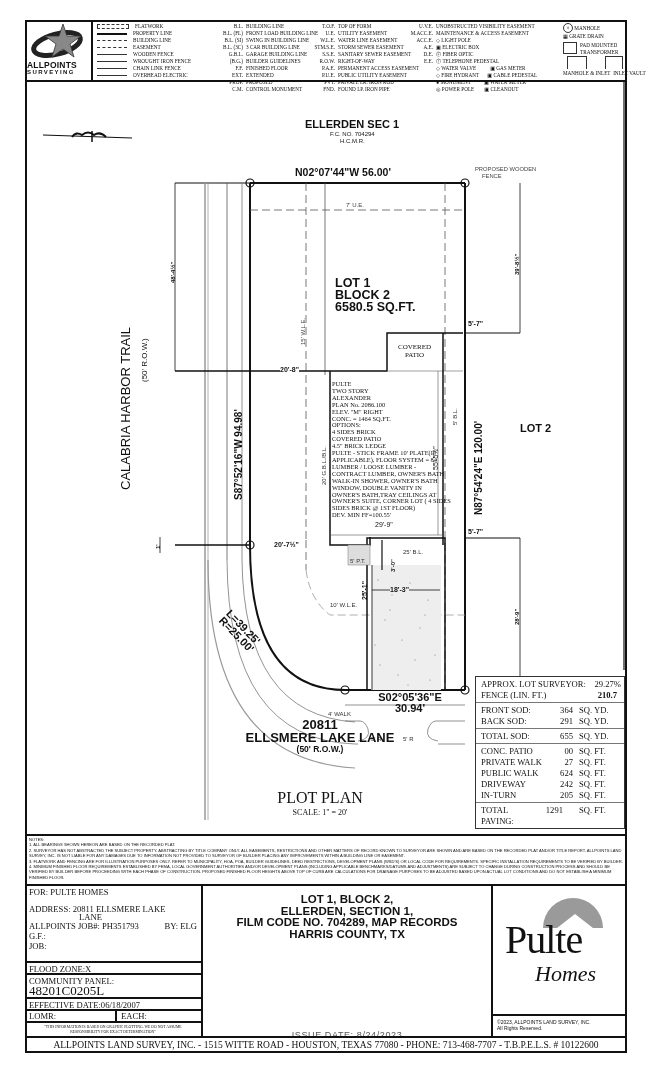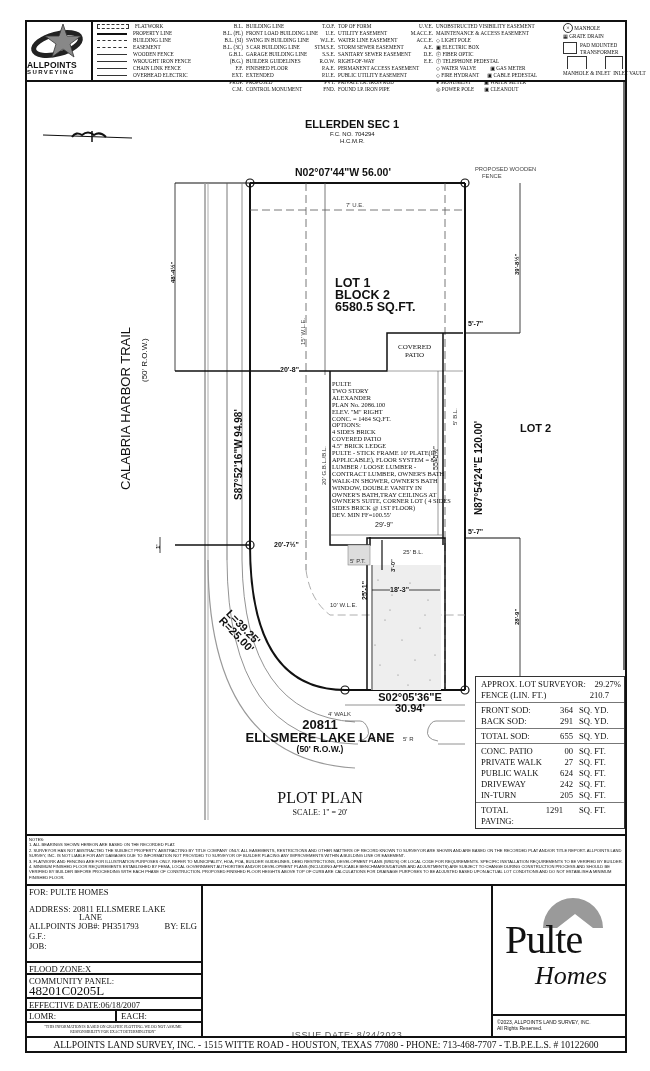--- a/index.html
+++ b/index.html
@@ -354,21 +354,21 @@
 <div class="t" style="left:220px;top:808px;width:200px;text-align:center;font-family:'Liberation Serif',serif;font-size:8px;">SCALE: 1" = 20'</div>
 
 <div class="cov">
   <div class="grp">
     <div class="row">
         <span class="lbl">APPROX. LOT SURVEYOR:</span>
         <span>29.27%</span>
       </div>
     <div class="row">
         <span class="lbl">FENCE  (LIN. FT.)</span>
-        <span style="margin-right:12px;">210.7</span>
+        <span style="margin-right:4px;font-weight:bold;">210.7</span>
       </div>
   </div>
   <div class="grp">
     <div class="row">
         <span class="lbl">FRONT SOD:</span>
         <span class="num">364</span>
         <span class="unit">SQ. YD.</span>
       </div>
     <div class="row">
         <span class="lbl">BACK SOD:</span>
@@ -446,28 +446,34 @@
   </div>
   <div class="cell" style="height:12px;line-height:10px;">EFFECTIVE DATE:06/18/2007</div>
   <div class="cell" style="height:12px;line-height:10px;display:flex;padding:0;">
     <span style="width:86px;padding-left:4px;border-right:2px solid #111;">LOMR:</span>
     <span style="padding-left:4px;">EACH:</span>
   </div>
   <div class="cell" style="height:13px;border-bottom:none;font-size:3.8px;line-height:4.5px;text-align:center;padding-top:2px;">"THIS INFORMATION IS BASED ON GRAPHIC PLOTTING. WE DO NOT ASSUME RESPONSIBILITY FOR EXACT DETERMINATION"</div>
 </div>
 
 <div class="tb legal">
+  <div class="title">
+    <div>LOT 1, BLOCK 2,</div>
+    <div>ELLERDEN, SECTION 1,</div>
+    <div>FILM CODE NO. 704289, MAP RECORDS</div>
+    <div>HARRIS COUNTY, TX</div>
+  </div>
   <div class="issue" style="top:144px;">ISSUE DATE: 8/24/2023</div>
 </div>
 
 <div class="tb plogo">
   <svg width="134" height="128" viewBox="0 0 134 128">
     <path d="M50 42 A30 30 0 0 1 110 42 L100 42 L82 28 L64 42 Z" fill="#9a9a9a"></path>
   </svg>
   <div class="t" style="left:12px;top:30px;font-family:'Liberation Serif',serif;font-size:40px;letter-spacing:-1px;">Pulte</div>
-  <div class="t" style="left:42px;top:75px;font-family:'Liberation Serif',serif;font-style:italic;font-size:26px;">Homes</div>
+  <div class="t" style="left:42px;top:75px;font-family:'Liberation Serif',serif;font-style:italic;font-size:22px;">Homes</div>
 </div>
 <div class="copy">
   <div>©2023, ALLPOINTS LAND SURVEY, INC.</div>
   <div>All Rights Reserved.</div>
 </div>
 
 <div class="footer">ALLPOINTS LAND SURVEY, INC. - 1515 WITTE ROAD - HOUSTON, TEXAS 77080 - PHONE: 713-468-7707 - T.B.P.E.L.S. # 10122600</div>
 
 </body></html>

